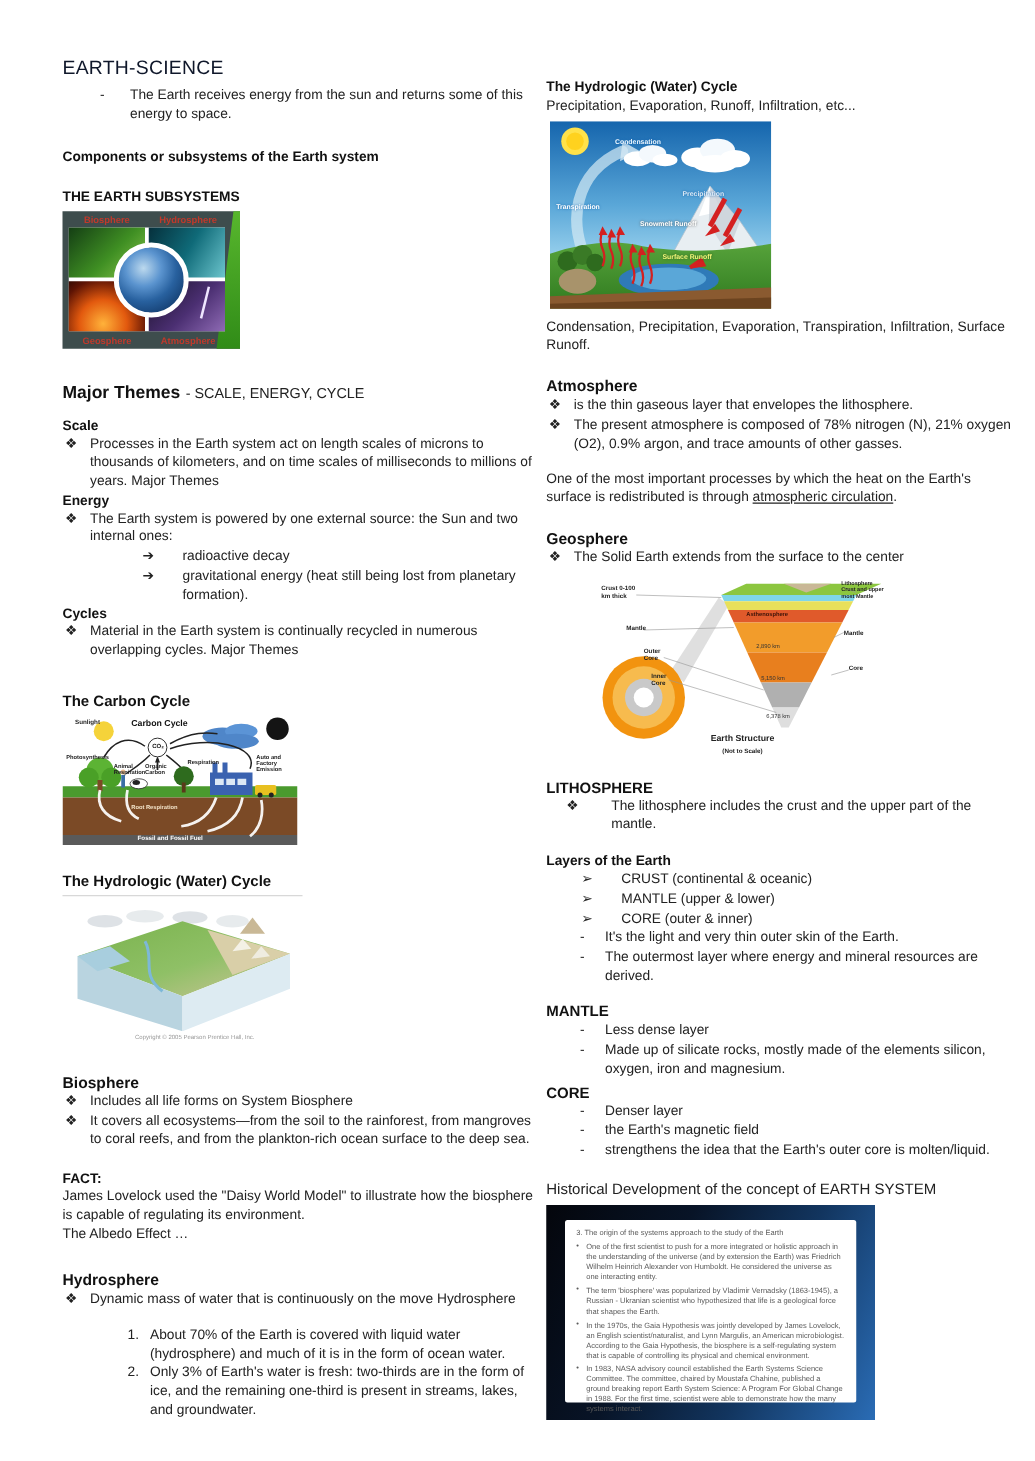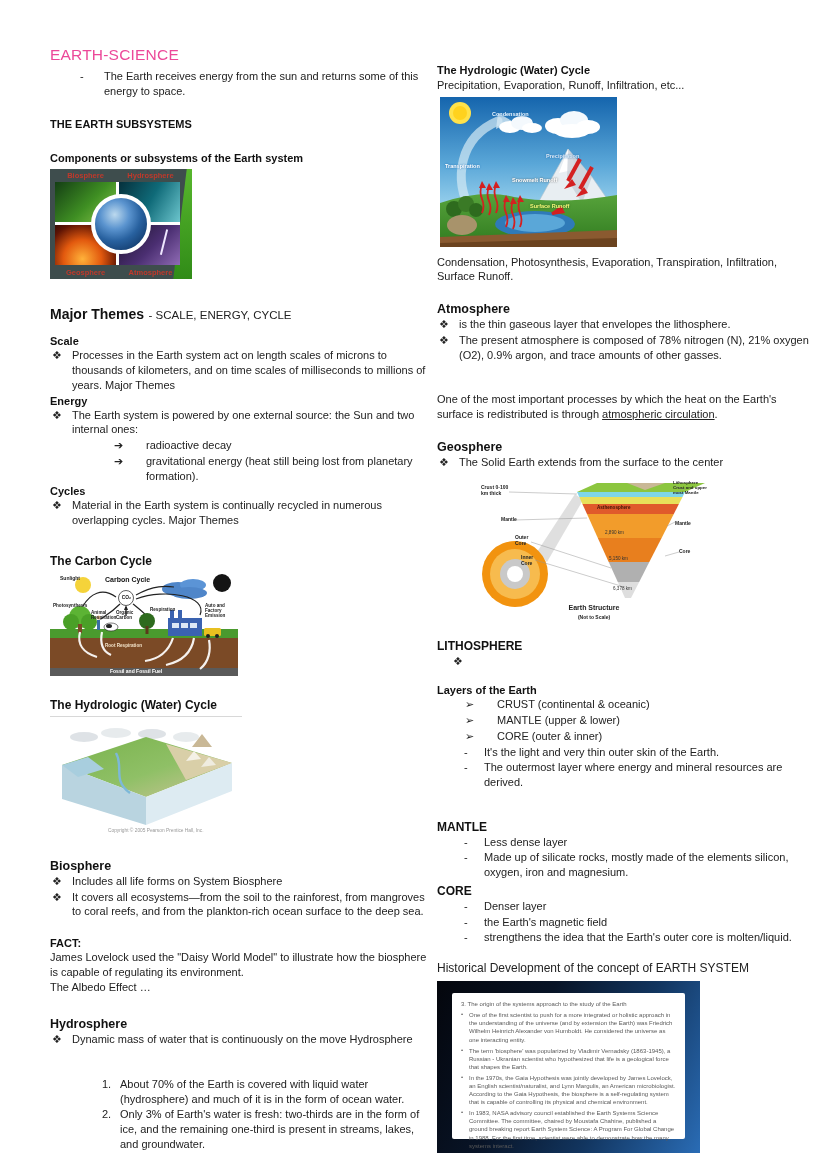--- a/index.html
+++ b/index.html
@@ -2,32 +2,32 @@
 <html><head>
 <meta charset="utf-8">
 <style>
   html,body{margin:0;padding:0;background:#e9e9e9;}
   .page{position:relative;width:828px;height:1169px;background:#ffffff;margin:0 auto;
         font-family:"Liberation Sans","DejaVu Sans",sans-serif;color:#222;overflow:hidden;}
   .col{position:absolute;}
   .col-left{left:50px;top:46px;width:382px;}
   .col-right{left:437px;top:64px;width:375px;}
 
-  .doc-title{font-size:15.5px;font-weight:400;color:#ec4899;letter-spacing:.2px;margin:0;}
+  .doc-title{font-size:15.5px;font-weight:400;color:#0f172a;letter-spacing:.2px;margin:0;}
   .h11{font-size:11px;font-weight:bold;color:#111;margin:0;}
   .h12{font-size:12px;font-weight:bold;color:#111;margin:0;}
   .h13{font-size:12.5px;font-weight:bold;color:#111;margin:0;}
   .h14{font-size:14px;font-weight:bold;color:#111;margin:0;}
   .plain12{font-size:12px;font-weight:400;color:#222;margin:0;}
   .body{font-size:11px;line-height:1.34;color:#222;}
   .row{display:flex;font-size:11px;line-height:1.34;color:#222;margin:1px 0;}
   .row .mk{flex:0 0 20px;padding-left:2px;}
   .row .txt{flex:1;}
   .mt2{margin-top:2px}.mt4{margin-top:4px}.mt8{margin-top:8px}
-  .mt12{margin-top:12px}.mt14{margin-top:30px}.mt16{margin-top:16px}.mt18{margin-top:18px}
+  .mt12{margin-top:12px}.mt14{margin-top:14px}.mt16{margin-top:16px}.mt18{margin-top:18px}
   .mt20{margin-top:20px}.mt22{margin-top:22px}.mt26{margin-top:26px}
   .b{font-weight:normal}
   .u{text-decoration:underline}
   .rule{height:1px;background:#d8d8d8;width:192px;margin:4px 0 2px;}
 
   
   .img-sub{position:relative;width:142px;height:110px;background:#3e4d4d;overflow:hidden;margin-top:5px;}
   .img-sub .ribbon{position:absolute;right:-8px;top:-4px;bottom:-4px;width:20px;
       background:linear-gradient(#59b82e,#2f8a17);transform:skewX(-7deg);}
   .img-sub .photos{position:absolute;left:5px;right:12px;top:13px;bottom:14px;
@@ -73,23 +73,23 @@
 
   <div class="col col-left">
 
     <h1 class="doc-title">EARTH-SCIENCE</h1>
 
     <div class="row" style="margin-left:28px;margin-top:5px">
       <span class="mk" style="flex-basis:24px">-</span>
       <span class="txt">The Earth receives energy from the sun and returns some of this energy to space.</span>
     </div>
 
+    <p class="h11 mt22">Components or subsystems of the Earth system</p>
+
     <p class="h11 mt20">THE EARTH SUBSYSTEMS</p>
-
-    <p class="h11 mt22">Components or subsystems of the Earth system</p>
 
     <div class="img-sub">
       <div class="ribbon"></div>
       <div class="photos">
         <div class="ph ph-forest"></div>
         <div class="ph ph-wave"></div>
         <div class="ph ph-lava"></div>
         <div class="ph ph-storm"></div>
       </div>
       <div class="bolt"></div>
@@ -319,21 +319,21 @@
         </g>
         <path d="M122,110 L112,117" stroke="#d42020" stroke-width="3"></path>
       </svg>
       <span class="imglabel" style="left:52px;top:14px;font-size:5.5px;color:#eaf6ff;text-shadow:0 0 2px #1565ad">Condensation</span>
       <span class="imglabel" style="left:106px;top:56px;font-size:5.5px;color:#dce9f5;text-shadow:0 0 2px #1565ad">Precipitation</span>
       <span class="imglabel" style="left:5px;top:66px;font-size:5.5px;color:#ffffff;text-shadow:0 0 2px #1565ad">Transpiration</span>
       <span class="imglabel" style="left:72px;top:80px;font-size:5.5px;color:#ffffff;text-shadow:0 0 2px #555">Snowmelt Runoff</span>
       <span class="imglabel" style="left:90px;top:106px;font-size:5.5px;color:#f3f87a;text-shadow:0 0 2px #2f5a1a">Surface Runoff</span>
     </div>
 
-    <p class="body mt8" style="margin-bottom:0">Condensation, Photosynthesis, Evaporation, Transpiration, Infiltration, Surface Runoff.</p>
+    <p class="body mt8" style="margin-bottom:0">Condensation, Precipitation, Evaporation, Transpiration, Infiltration, Surface Runoff.</p>
 
     <p class="h13 mt18">Atmosphere</p>
     <div class="row">
       <span class="mk">❖</span>
       <span class="txt">is the thin gaseous layer that envelopes the lithosphere.</span>
     </div>
     <div class="row">
       <span class="mk">❖</span>
       <span class="txt">The present atmosphere is composed of 78% nitrogen (N), 21% oxygen (O2), 0.9% argon, and trace amounts of other gasses.</span>
     </div>
@@ -385,20 +385,21 @@
       <span class="es-num" style="left:126px;top:52px">2,890 km</span>
       <span class="es-num" style="left:130px;top:78px">5,150 km</span>
       <span class="es-num" style="left:134px;top:108px">6,378 km</span>
       <span class="es-lab" style="left:0;top:126px;width:100%;text-align:center;font-size:7px">Earth Structure</span>
       <span class="es-lab" style="left:0;top:136px;width:100%;text-align:center;font-size:5px">(Not to Scale)</span>
     </div>
 
     <p class="h12 mt16">LITHOSPHERE</p>
     <div class="row" style="margin-left:14px">
       <span class="mk" style="flex-basis:36px">❖</span>
+      <span class="txt">The lithosphere includes the crust and the upper part of the mantle.</span>
     </div>
 
     <p class="h11 mt16">Layers of the Earth</p>
     <div class="row" style="margin-left:26px">
       <span class="mk" style="flex-basis:32px">➢</span>
       <span class="txt">CRUST (continental &amp; oceanic)</span>
     </div>
     <div class="row" style="margin-left:26px">
       <span class="mk" style="flex-basis:32px">➢</span>
       <span class="txt">MANTLE (upper &amp; lower)</span>

